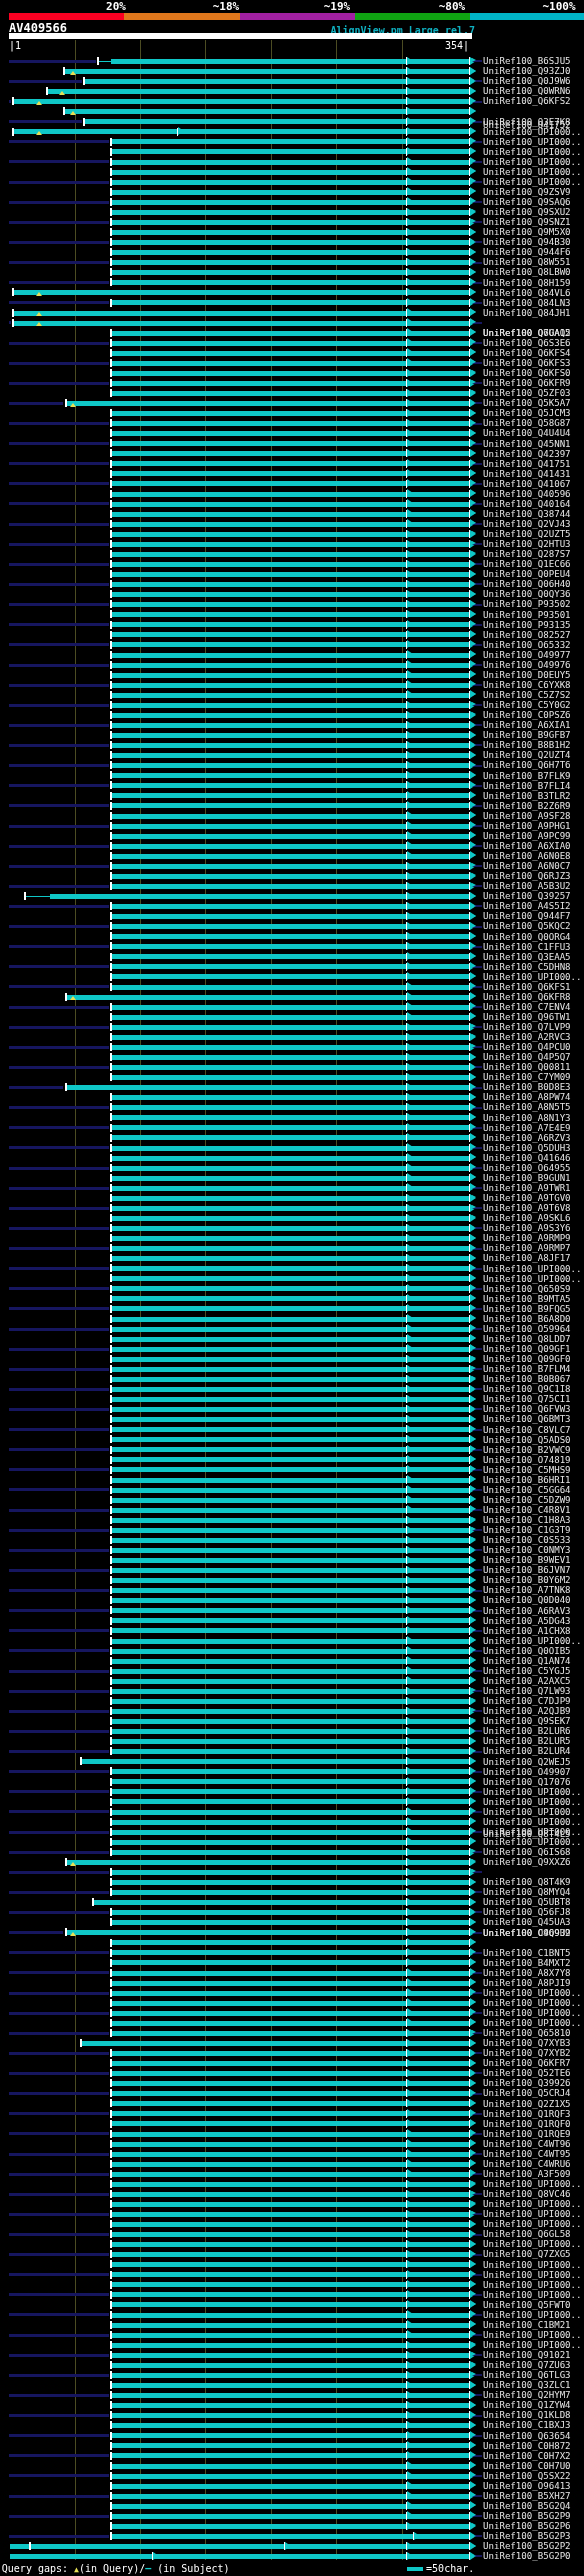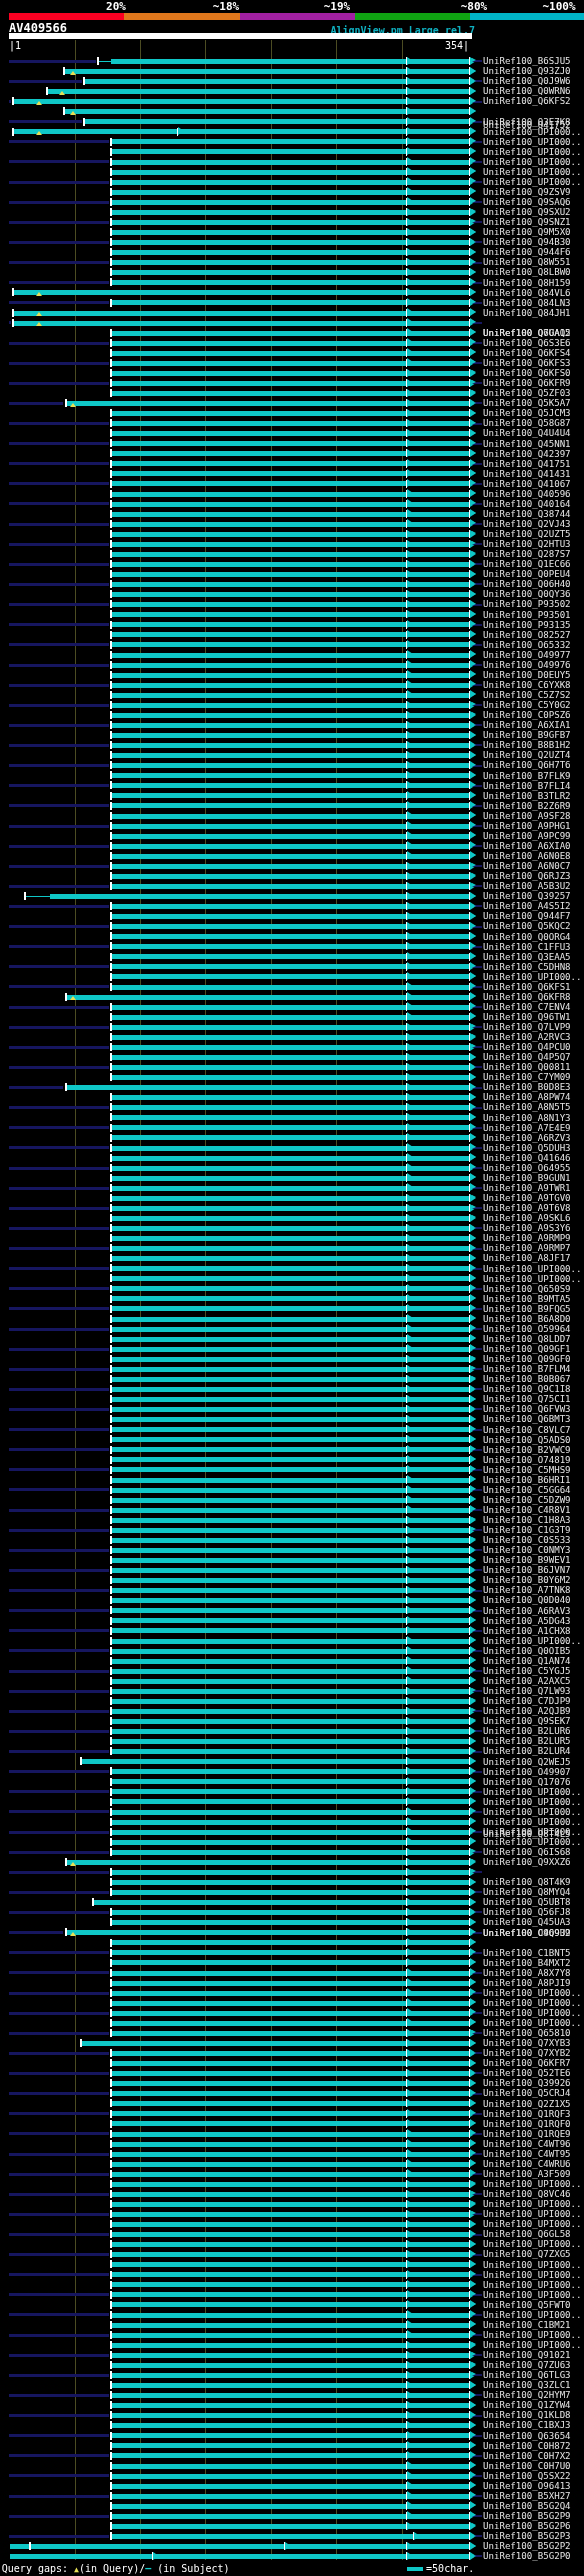--- a/index.html
+++ b/index.html
@@ -35,21 +35,21 @@
   #legend2 .swatch{display:inline-block;width:16.4px;height:3.7px;background:#0fc7c7;vertical-align:middle;margin-right:2.7px;}
 </style>
 </head>
 <body>
 
 <div id="app">
 
   <span class="scale-label" style="left:116px">20%</span>
   <span class="scale-label" style="left:226px">~18%</span>
   <span class="scale-label" style="left:337px">~19%</span>
-  <span class="scale-label" style="left:474px">~80%</span>
+  <span class="scale-label" style="left:452px">~80%</span>
   <span class="scale-label" style="left:559px">~100%</span>
   <div id="scale-bar">
     <div style="background: rgb(251, 0, 34);"></div>
     <div style="background: rgb(224, 119, 28);"></div>
     <div style="background: rgb(162, 32, 162);"></div>
     <div style="background: rgb(15, 163, 18);"></div>
     <div style="background: rgb(0, 180, 198);"></div>
   </div>
 
   <div id="query-id">AV409566</div>

